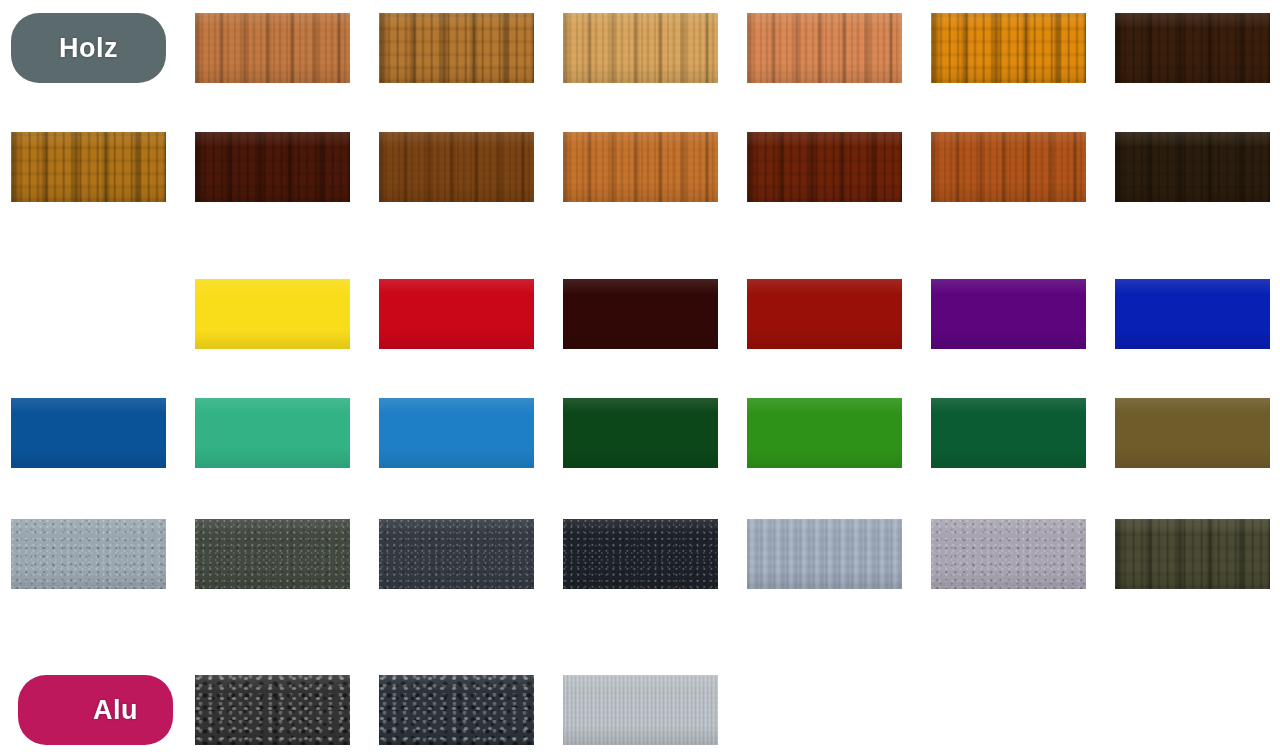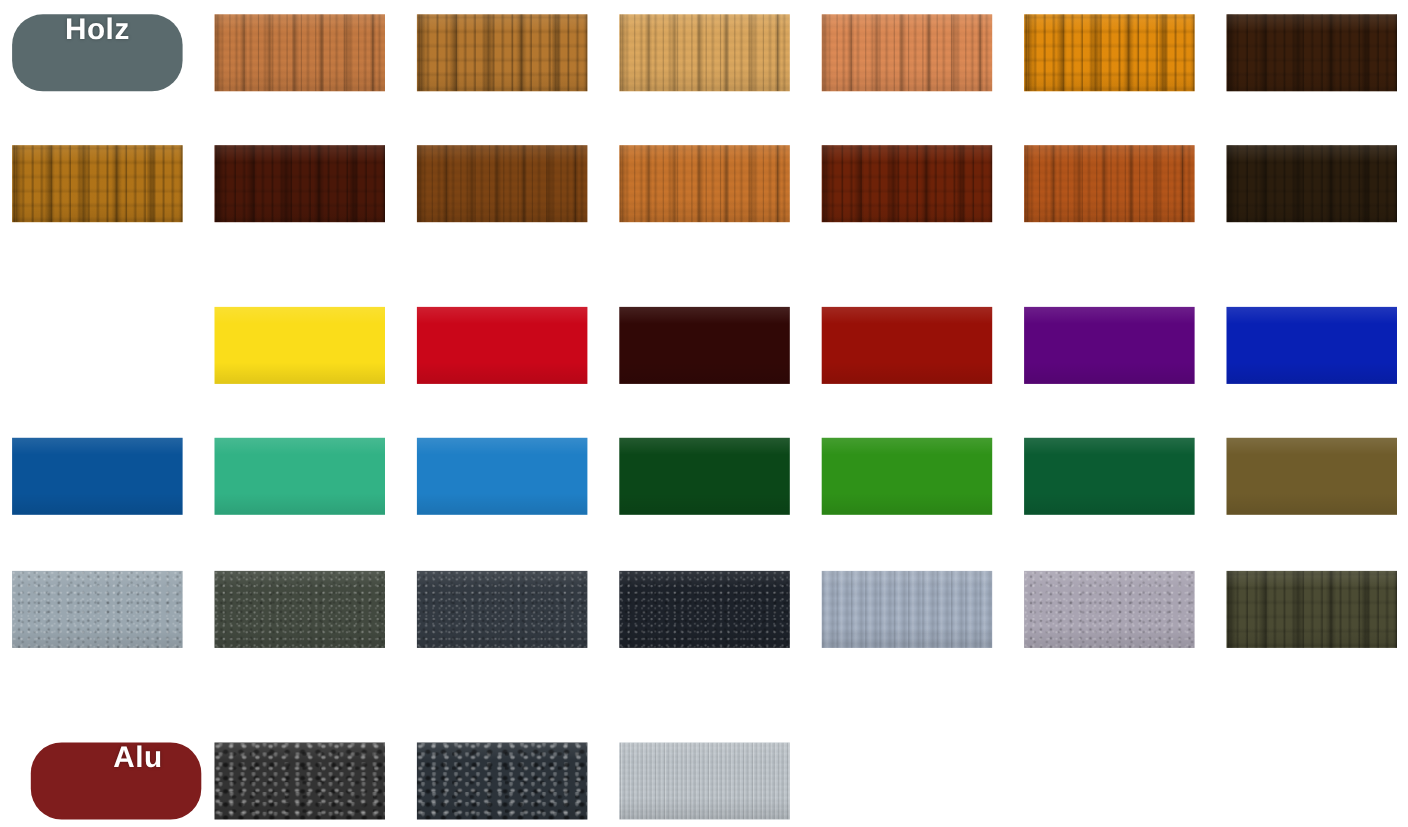--- a/index.html
+++ b/index.html
@@ -34,20 +34,21 @@
     top: 0;
     width: 155px;
     height: 70px;
     box-sizing: border-box;
     overflow: hidden;
   }
 
   
   .label-tile {
     display: flex;
+    align-items: center;
     justify-content: center;
     border-radius: 28px;
   }
   .label-tile .label-text {
     color: #ffffff;
     font-size: 27px;
     font-weight: bold;
     letter-spacing: 0.5px;
     line-height: 1;
     text-shadow: 0 0 3px rgba(0,0,0,0.35);
@@ -318,21 +319,21 @@
       <div class="swatch" style="left: 931px; background: rgb(169, 164, 178);">
         <span class="tex tex-stipple"></span>
         <span class="tex tex-shade"></span>
       </div>
       <div class="swatch" style="left: 1115px; background: rgb(75, 75, 51);">
         <span class="tex tex-wood2"></span>
         <span class="tex tex-shade"></span>
       </div>
     </div>
     <div class="swatch-row" style="top: 675px;">
-      <div class="swatch label-tile" style="left: 28px; background: #7f1d1d; padding-left: 40px;">
+      <div class="swatch label-tile" style="left: 18px; background: #be185d; padding-left: 40px;">
         <span class="label-text">Alu</span>
       </div>
       <div class="swatch" style="left: 195px; background: rgb(51, 51, 51);">
         <span class="tex tex-coarse"></span>
         <span class="tex tex-shade"></span>
       </div>
       <div class="swatch" style="left: 379px; background: rgb(44, 51, 58);">
         <span class="tex tex-coarse"></span>
         <span class="tex tex-shade"></span>
       </div>

